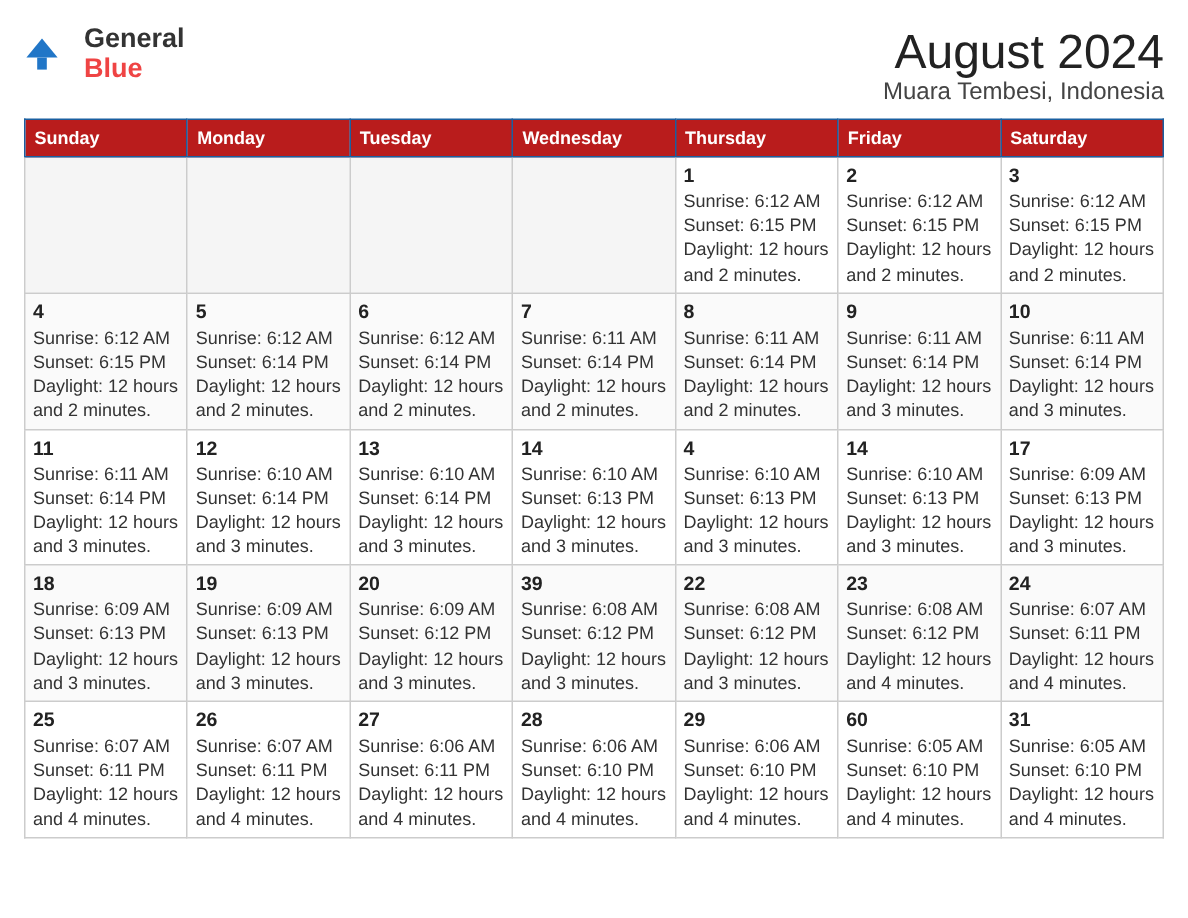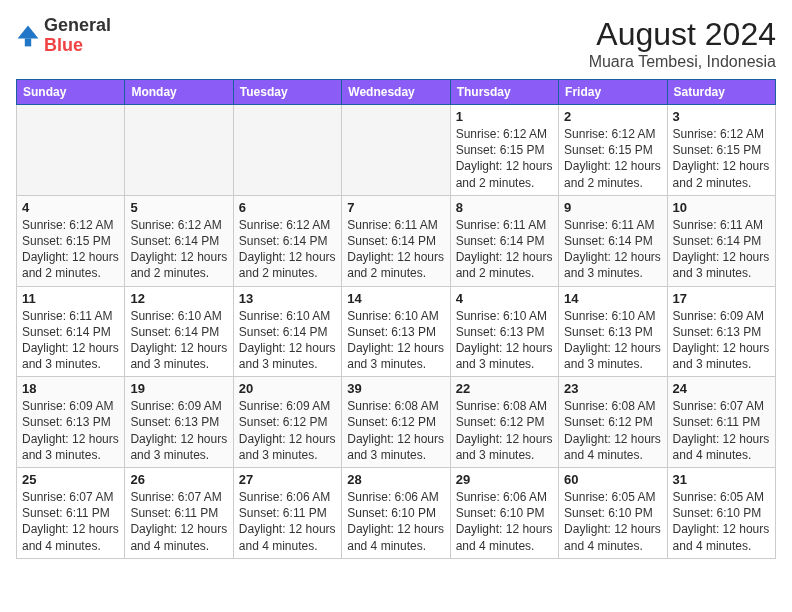--- a/index.html
+++ b/index.html
@@ -12,21 +12,21 @@
     }
     .header {
       display: flex;
       justify-content: space-between;
       align-items: flex-start;
       margin-bottom: 8px;
     }
     .logo {
       display: flex;
       align-items: center;
-      gap: 4px;
+      gap: 16px;
     }
     .logo-text {
       font-size: 18px;
       font-weight: bold;
       line-height: 1.1;
     }
     .logo-general { color: #333; }
     .logo-blue { color: #ef4444; }
     .logo-icon {
       width: 24px;
@@ -44,21 +44,21 @@
       font-size: 16px;
       color: #444;
       text-align: right;
     }
     .calendar {
       width: 100%;
       border-collapse: collapse;
       font-size: 11px;
     }
     .calendar th {
-      background: #8b5cf6;
+      background: #b91c1c;
       color: #fff;
       padding: 5px 6px;
       text-align: left;
       font-weight: bold;
       font-size: 12px;
       border: 1px solid #1a5fa0;
     }
     .calendar td {
       border: 1px solid #ccc;
       vertical-align: top;

